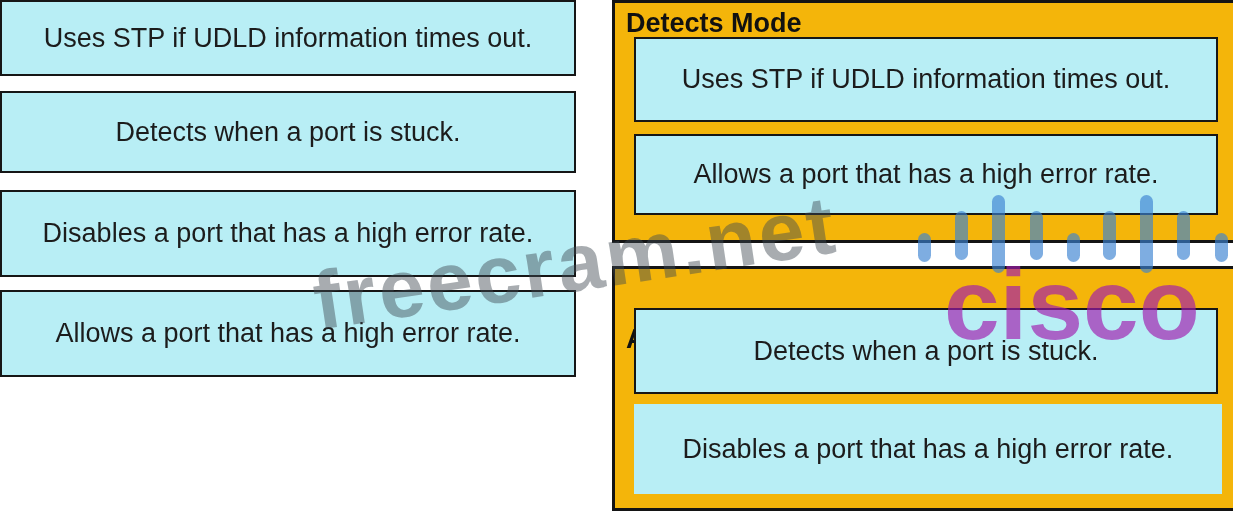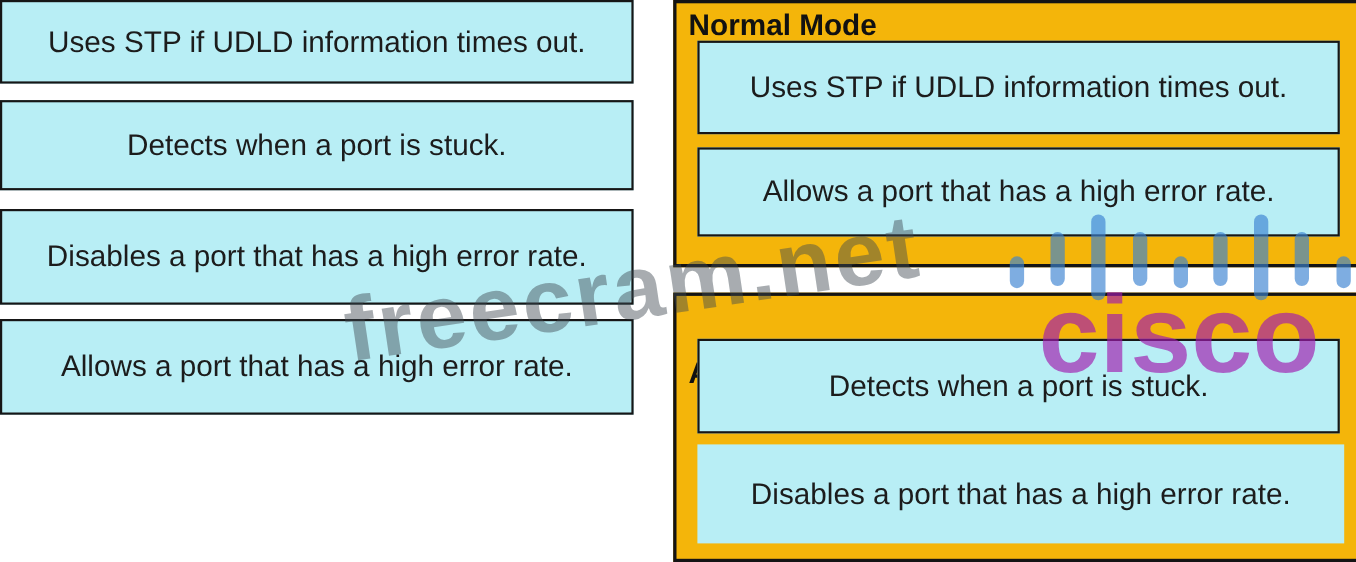--- a/index.html
+++ b/index.html
@@ -100,21 +100,21 @@
 
   <div class="option-box" style="top:0; height:76px;">Uses STP if UDLD information times out.</div>
 
   <div class="option-box" style="top:91px; height:82px;">Detects when a port is stuck.</div>
 
   <div class="option-box" style="top:190px; height:87px;">Disables a port that has a high error rate.</div>
 
   <div class="option-box" style="top:290px; height:87px;">Allows a port that has a high error rate.</div>
 
   <div class="panel" style="top:0; height:243px;">
-    <div class="panel-title" style="top:5px;">Normal Mode</div>
+    <div class="panel-title" style="top:5px;">Detects Mode</div>
     <div class="slot-box" style="top:34px; height:85px;">Uses STP if UDLD information times out.</div>
     <div class="slot-box" style="top:131px; height:81px;">Allows a port that has a high error rate.</div>
   </div>
 
   <div class="panel" style="top:266px; height:245px;">
     <div class="panel-title" style="top:8px;margin-top:47px;">Aggressive Mode</div>
     <div class="slot-box" style="top:39px; height:86px;">Detects when a port is stuck.</div>
     <div class="slot-box no-border" style="top:135px; height:90px;">Disables a port that has a high error rate.</div>
   </div>
 

